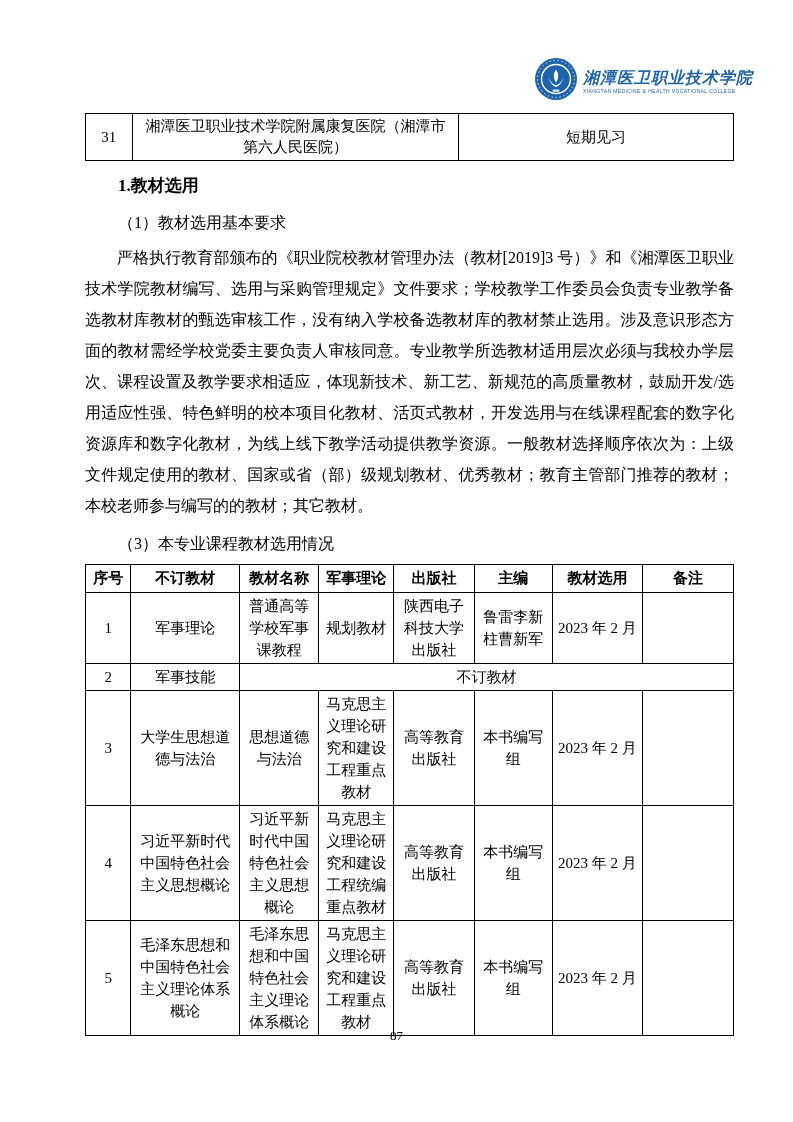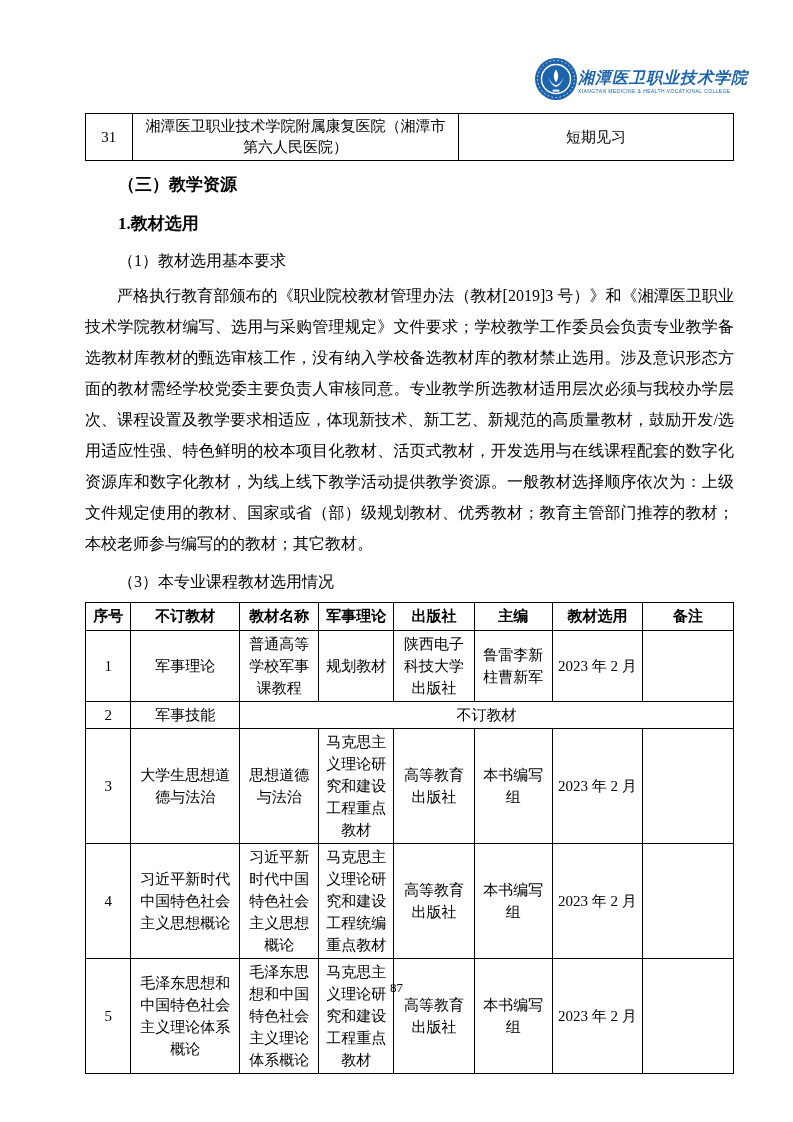--- a/index.html
+++ b/index.html
@@ -10,21 +10,21 @@
     margin:0 auto;
     font-family:"Liberation Serif","DejaVu Serif",serif;
     color:#000;
     overflow:hidden;
   }
   .content{margin:0 59px 14px 85px;width:649px;}
 
   
   .logo{
     position:absolute;top:57px;left:534px;
-    display:flex;align-items:center;justify-content:flex-end;
+    display:flex;align-items:center;gap:5px;justify-content:flex-end;
   }
   .logo-text{display:flex;flex-direction:column;justify-content:center;}
   .logo-cn{
     font-size:16px;font-weight:700;font-style:italic;
     color:#1d64ad;letter-spacing:1px;line-height:20px;white-space:nowrap;
     font-family:"Liberation Serif","DejaVu Serif",serif;
   }
   .logo-en{
     font-size:5px;color:#1d64ad;letter-spacing:.4px;line-height:7px;white-space:nowrap;
     font-family:"Liberation Sans","DejaVu Sans",sans-serif;
@@ -43,21 +43,21 @@
   .item-line{margin:9px 0 0 33px;font-size:16px;line-height:28px;}
   .body-para{
     margin:5px 0 0 0;font-size:16px;line-height:31px;
     text-align:justify;text-indent:2em;
   }
   .table-title{margin-top:13px;text-align:center;font-size:16px;font-weight:600;line-height:22px;}
   .main-table{margin-top:6px;}
   .main-table th{font-weight:700;line-height:21px;padding:3px 2px;}
   .c-date{white-space:nowrap;}
   .page-number{
-    position:absolute;left:0;top:980px;width:100%;
+    position:absolute;left:0;top:1028px;width:100%;
     text-align:center;font-size:13px;
   }
 </style>
 </head>
 <body>
 
 <div class="page">
 
   <div class="logo">
     <span>
@@ -86,21 +86,20 @@
         </colgroup>
       <tbody>
           <tr>
         <td>31</td>
         <td>湘潭医卫职业技术学院附属康复医院（湘潭市第六人民医院）</td>
         <td>短期见习</td>
       </tr>
     </tbody>
       </table>
 
-    <div class="h-section">（三）教学资源</div>
     <div class="h-sub">1.教材选用</div>
     <div class="item-line">（1）教材选用基本要求</div>
 
     <p class="body-para">严格执行教育部颁布的《职业院校教材管理办法（教材[2019]3 号）》和《湘潭医卫职业技术学院教材编写、选用与采购管理规定》文件要求；学校教学工作委员会负责专业教学备选教材库教材的甄选审核工作，没有纳入学校备选教材库的教材禁止选用。涉及意识形态方面的教材需经学校党委主要负责人审核同意。专业教学所选教材适用层次必须与我校办学层次、课程设置及教学要求相适应，体现新技术、新工艺、新规范的高质量教材，鼓励开发/选用适应性强、特色鲜明的校本项目化教材、活页式教材，开发选用与在线课程配套的数字化资源库和数字化教材，为线上线下教学活动提供教学资源。一般教材选择顺序依次为：上级文件规定使用的教材、国家或省（部）级规划教材、优秀教材；教育主管部门推荐的教材；本校老师参与编写的的教材；其它教材。</p>
 
     <div class="item-line">（3）本专业课程教材选用情况</div>
 
 
     <table class="main-table">
       <colgroup>

